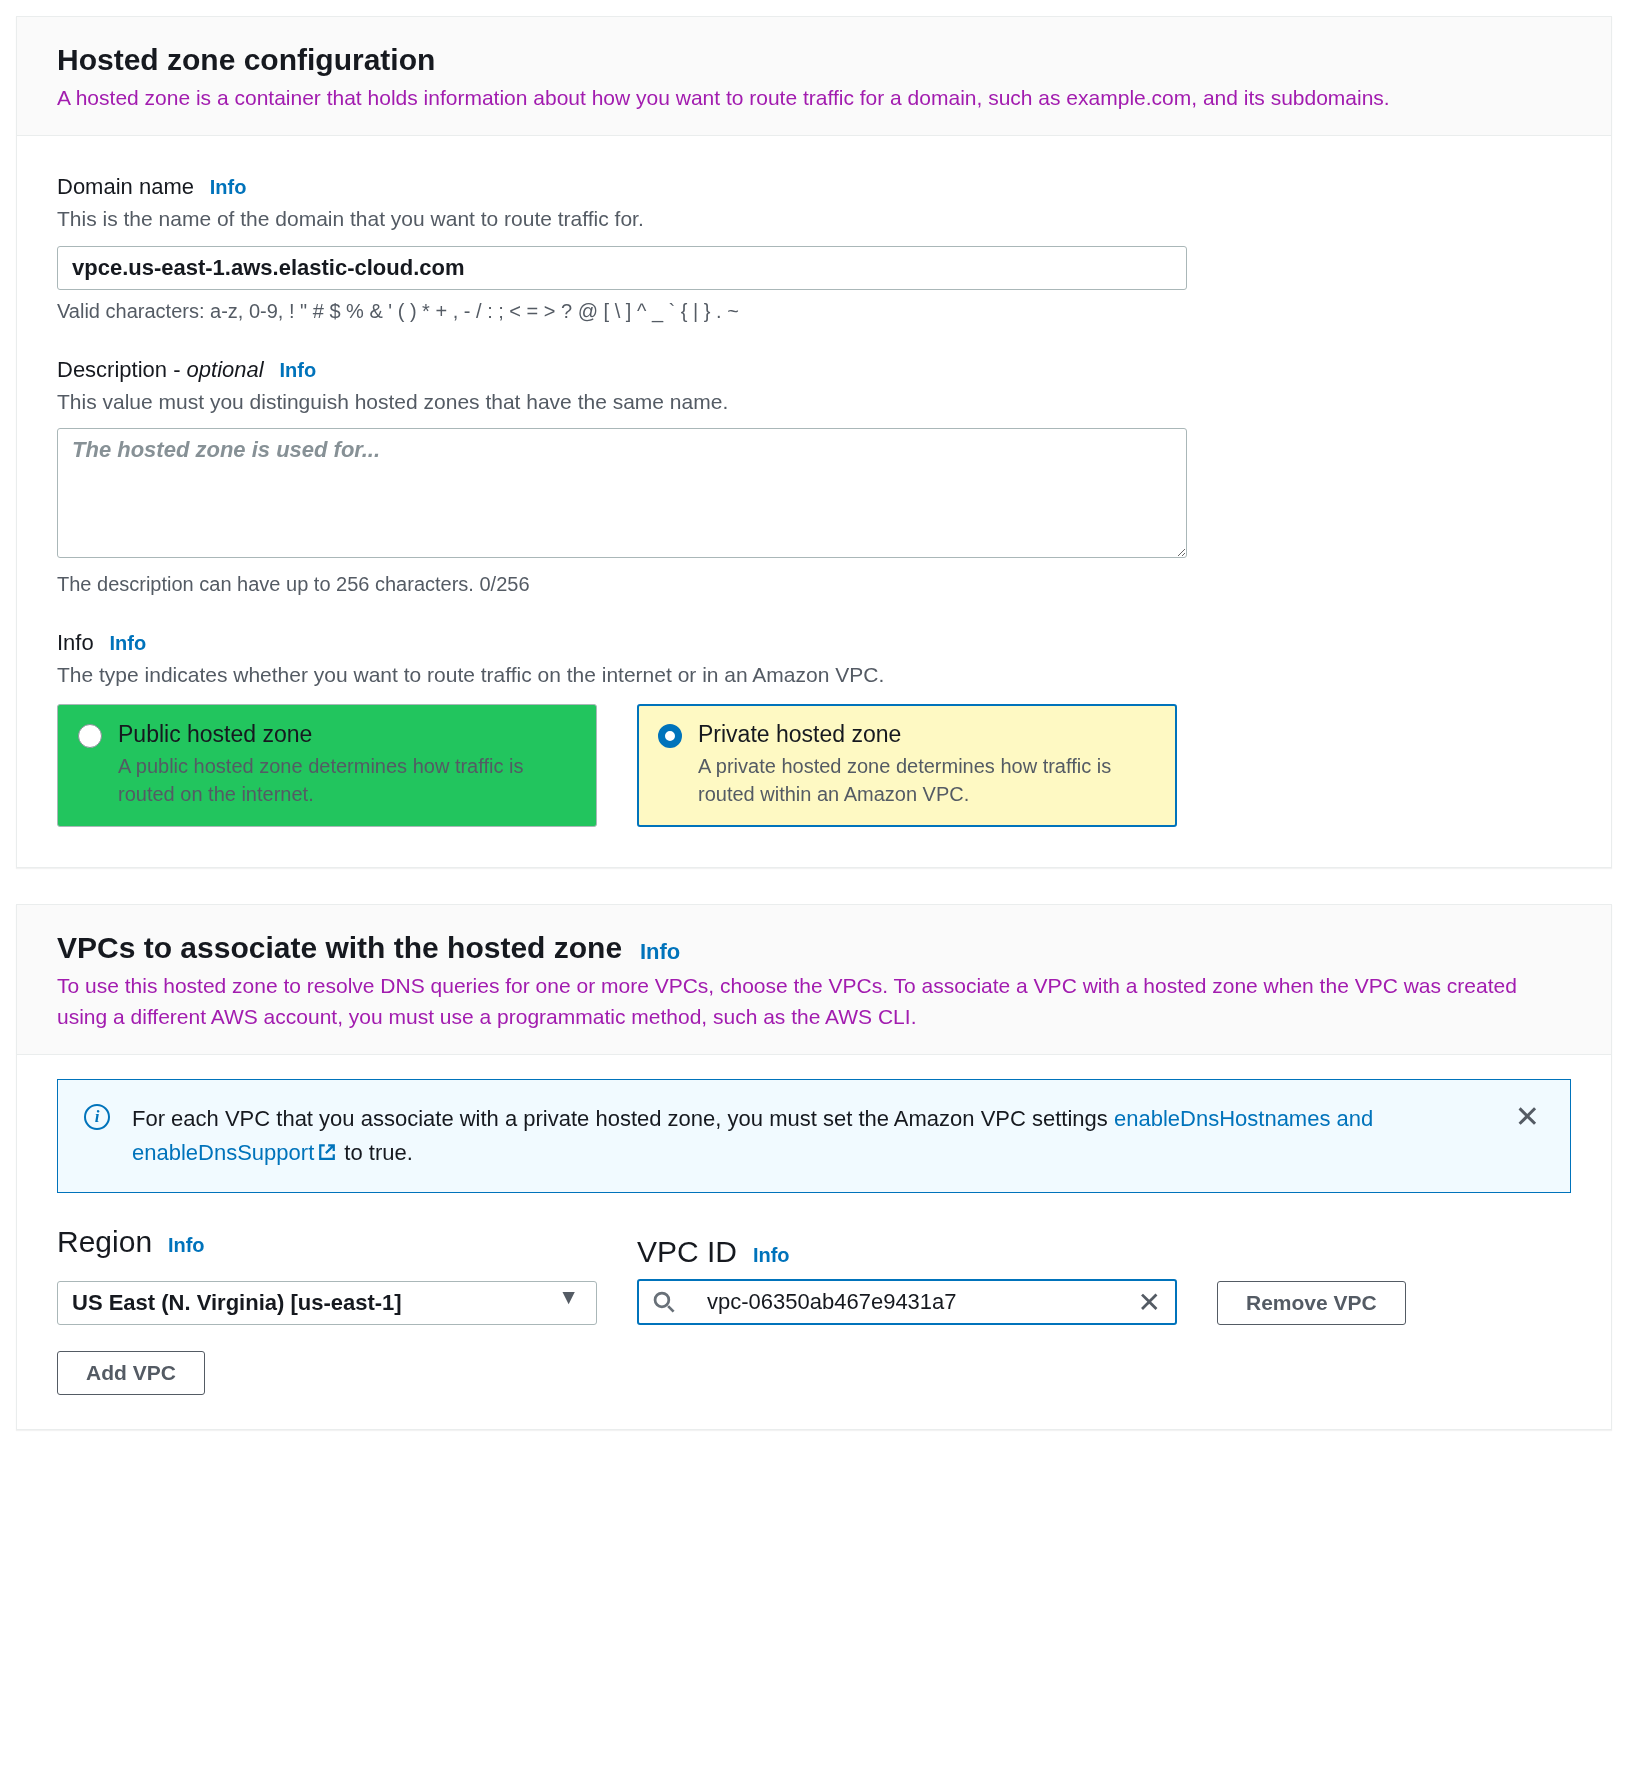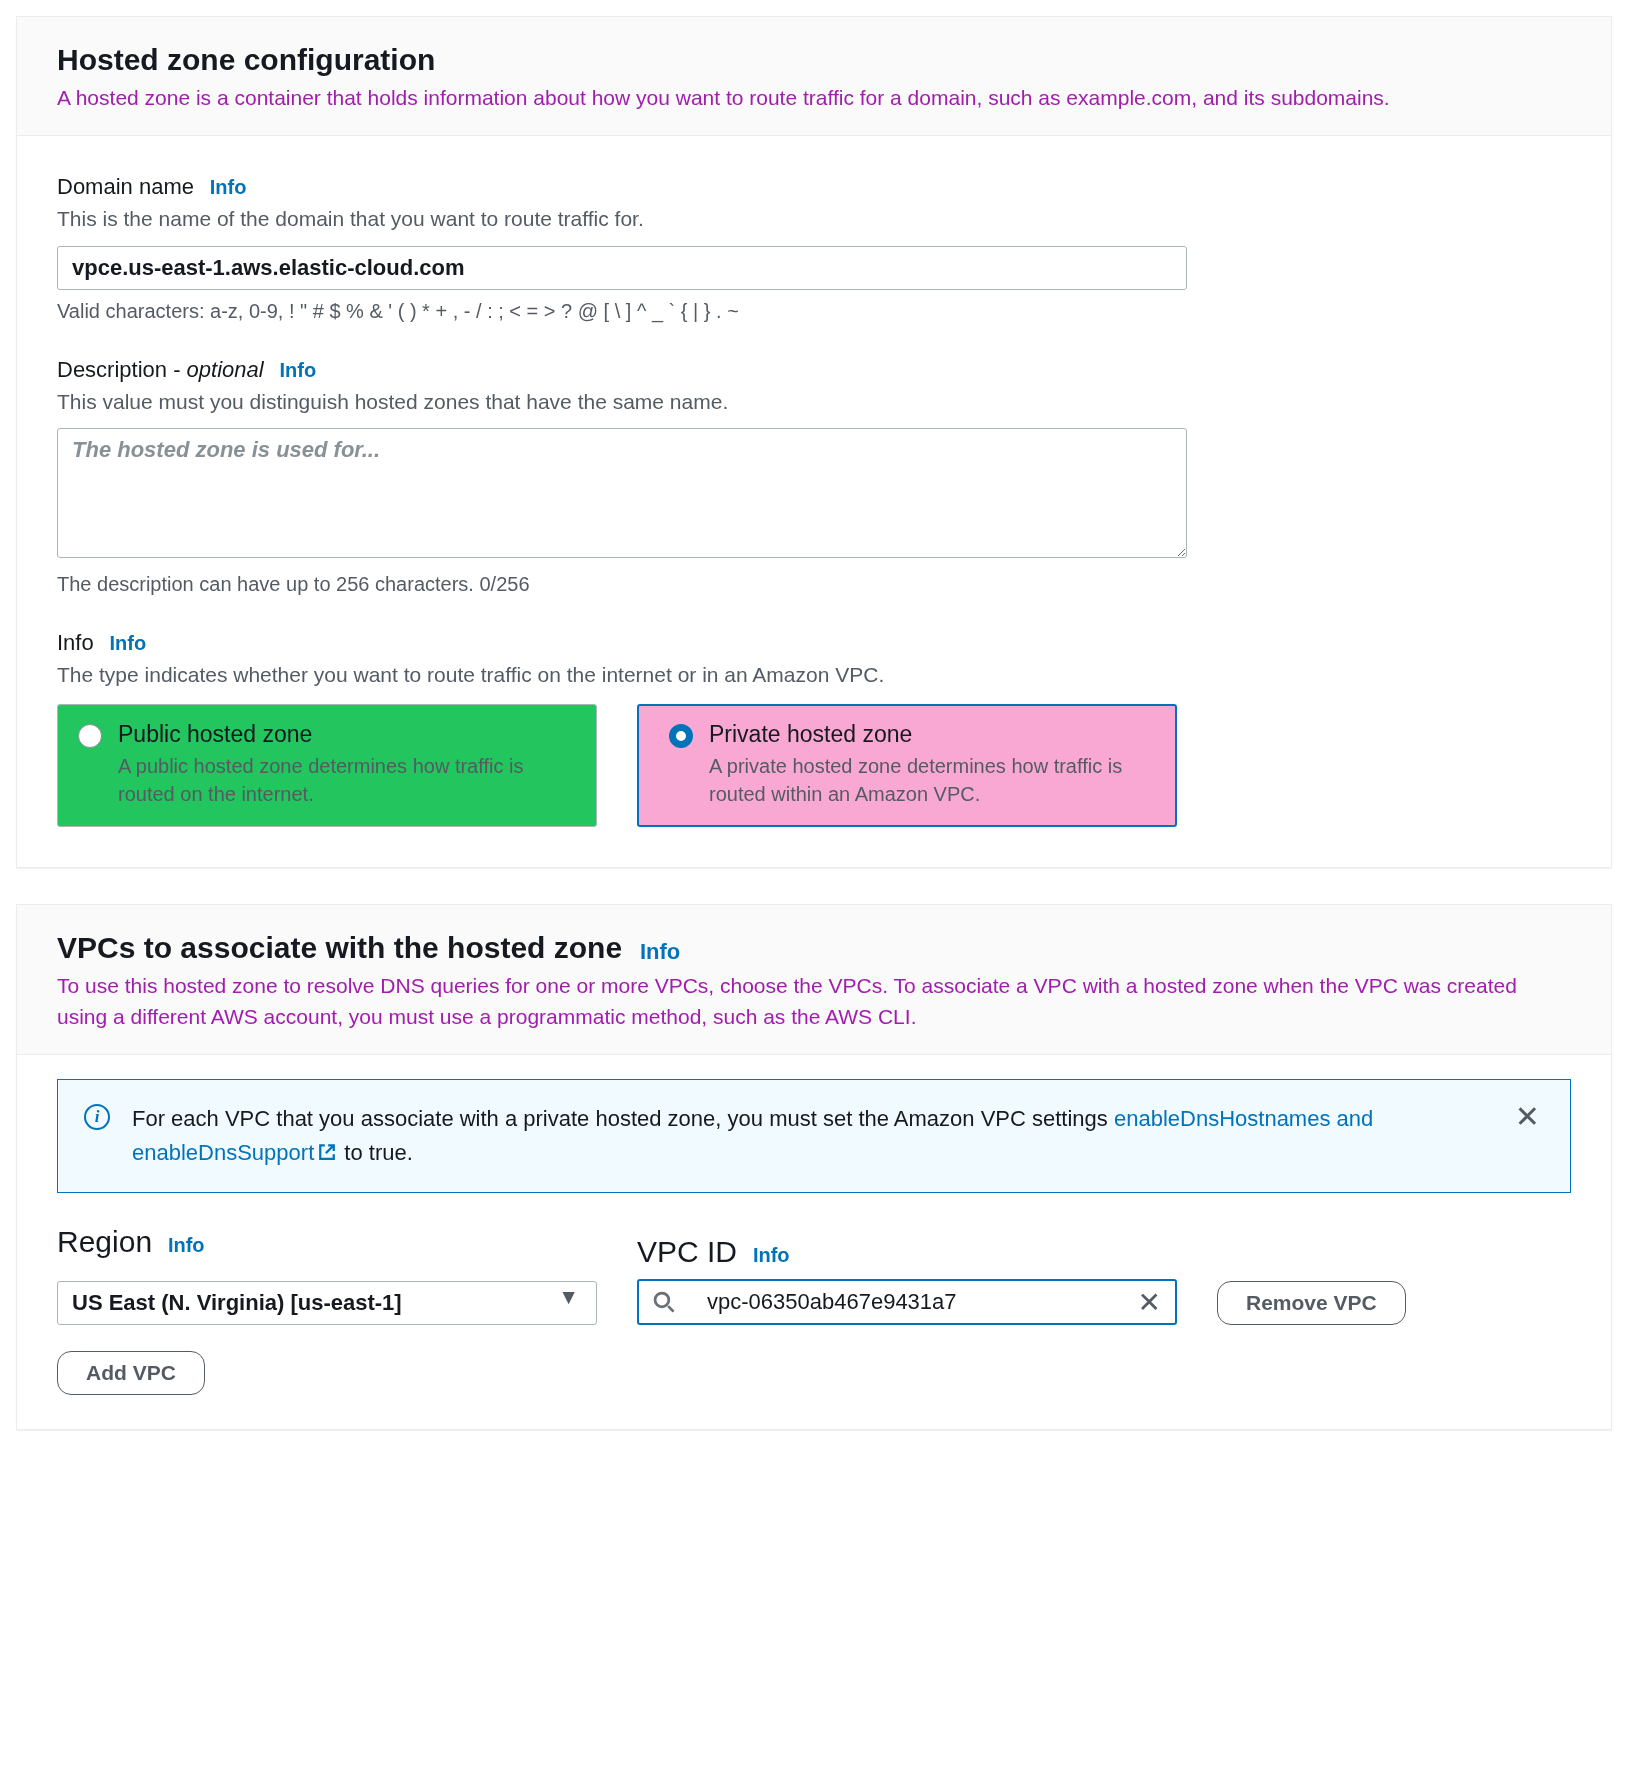--- a/index.html
+++ b/index.html
@@ -101,22 +101,22 @@
     border: 1px solid #aab7b8;
     border-radius: 3px;
     padding: 16px 20px 18px 20px;
     background: #22c55e;
     display: flex;
     gap: 16px;
     cursor: pointer;
   }
   .tile.selected {
     border: 2px solid #0073bb;
-    background: #f9a8d4;
-    padding: 15px 19px 17px 30px;
+    background: #fef9c3;
+    padding: 15px 19px 17px 19px;
   }
   .radio {
     width: 24px; height: 24px;
     border: 1.5px solid #879196;
     border-radius: 50%;
     flex-shrink: 0;
     margin-top: 3px;
     position: relative;
     background: #fff;
   }
@@ -229,21 +229,21 @@
     cursor: pointer;
     font-weight: 300;
   }
   .btn {
     border: 1px solid #545b64;
     background: #ffffff;
     color: #545b64;
     font-weight: 700;
     font-size: 21px;
     padding: 9px 28px;
-    border-radius: 14px;
+    border-radius: 3px;
     cursor: pointer;
     font-family: inherit;
   }
   .btn-row { margin-top: 26px; }
 </style>
 </head>
 <body>
 
 <div class="panel">
   <div class="panel-header">

